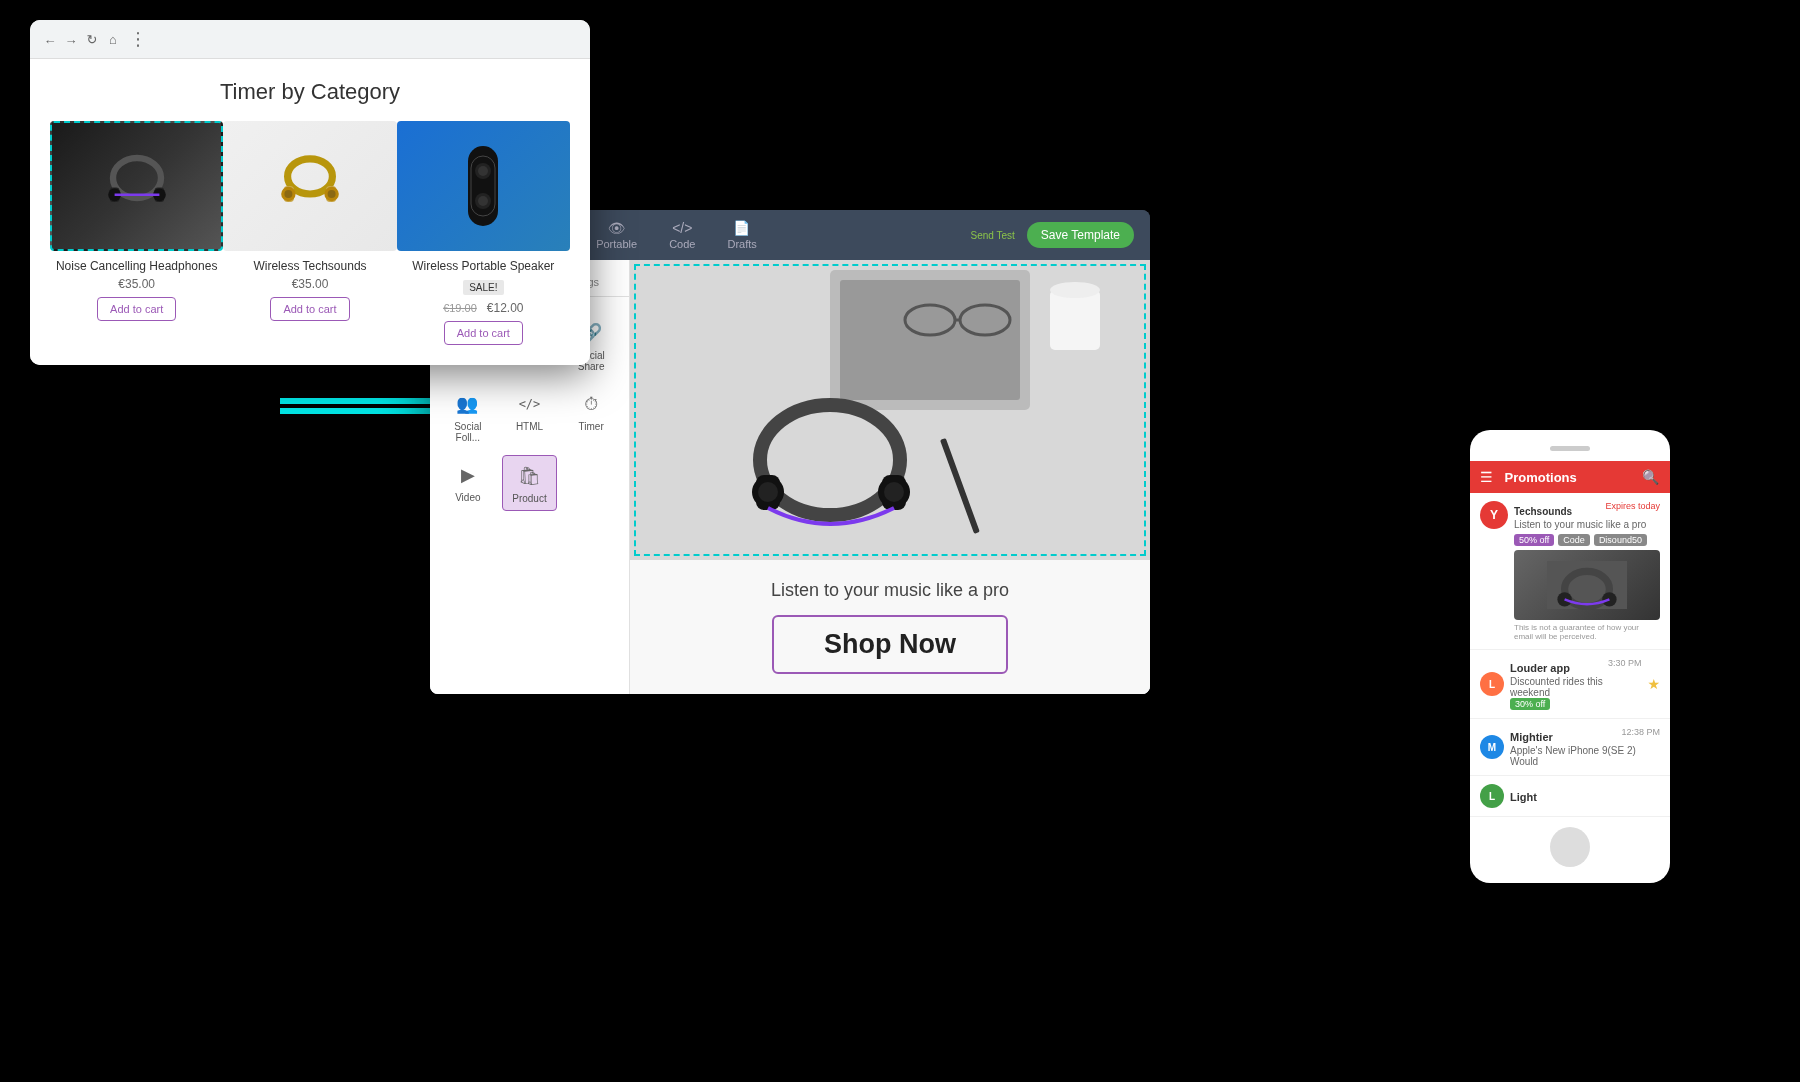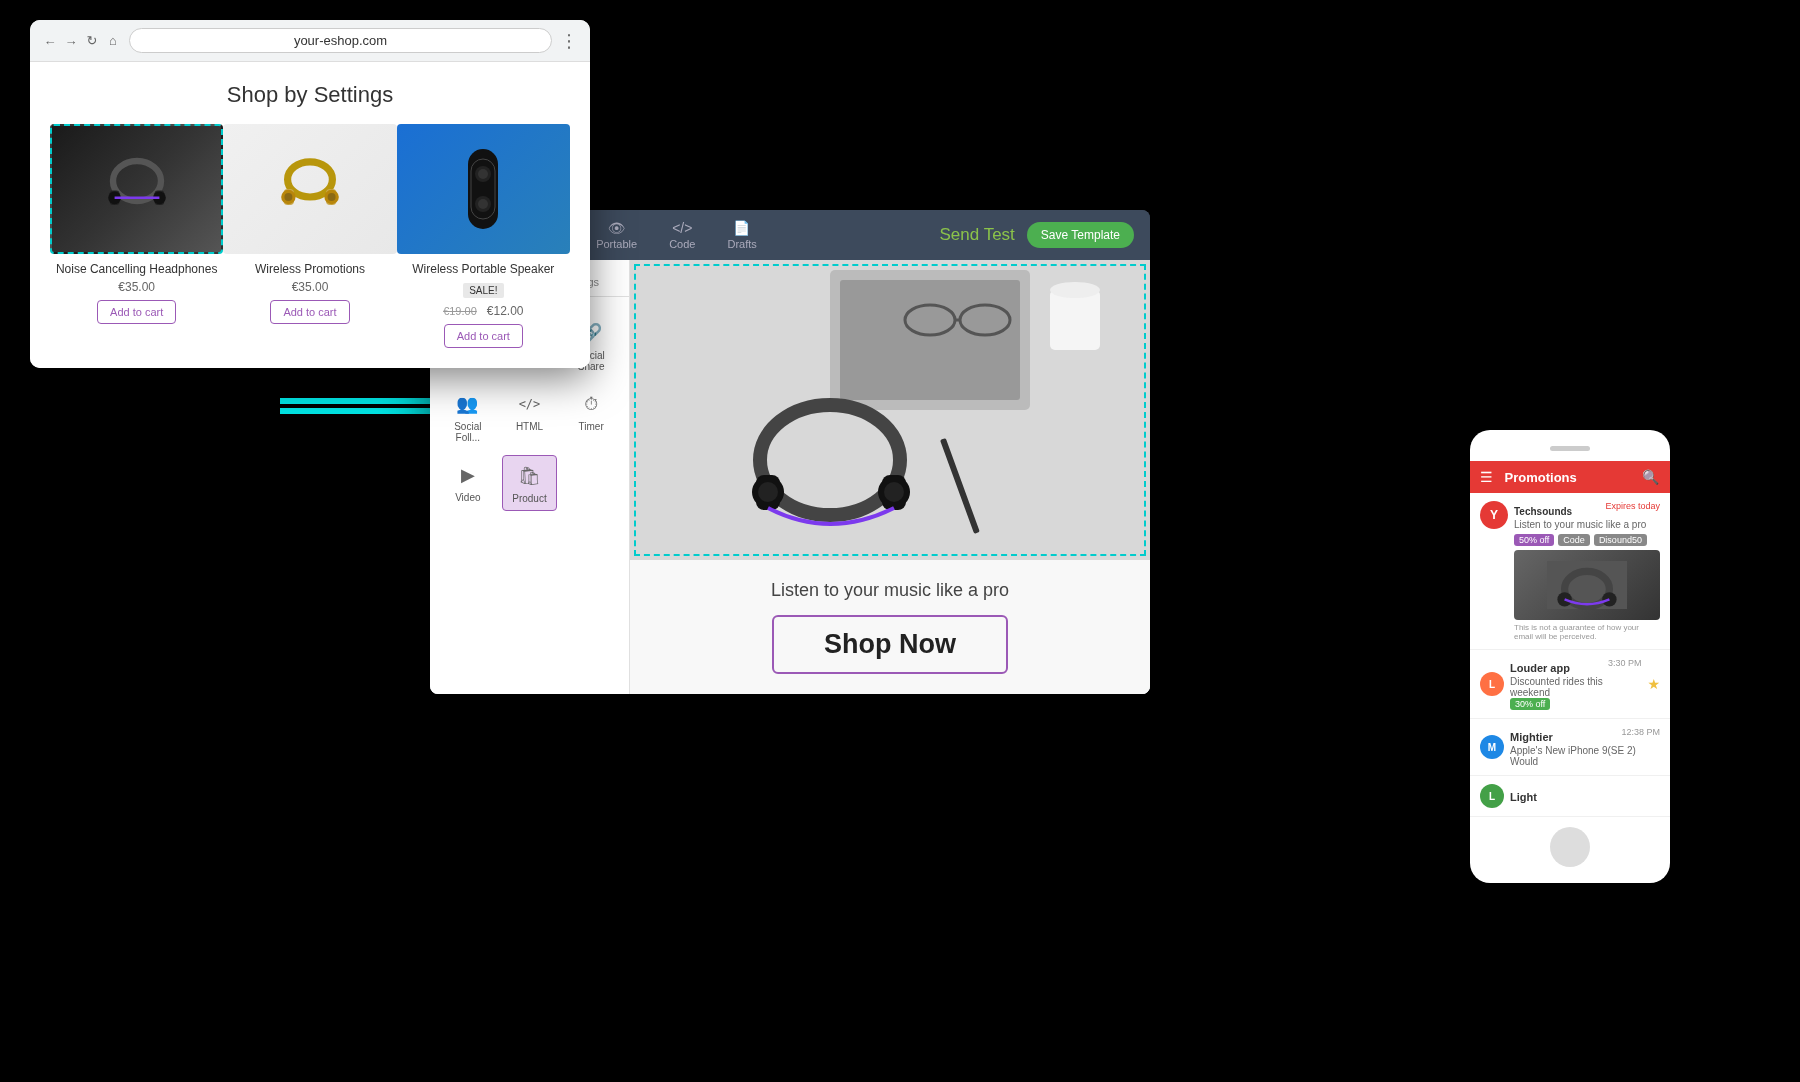--- a/index.html
+++ b/index.html
@@ -185,21 +185,21 @@
       color: #fff;
     }
     .toolbar-tab-icon {
       font-size: 14px;
     }
     .toolbar-spacer { flex: 1; }
     .btn-send-test {
       background: none;
       border: none;
       color: #8bc34a;
-      font-size: 17px;
+      font-size: 10px;
       cursor: pointer;
       margin-right: 8px;
     }
     .btn-save-template {
       background: #4caf50;
       color: #fff;
       border: none;
       padding: 6px 14px;
       border-radius: 13px;
       font-size: 12px;
@@ -456,25 +456,24 @@
 <div class="cyan-line-h" style="top:398px; left:280px; width:200px; top:408px;"></div>
 
 <div class="browser-window">
   <div class="browser-toolbar">
     <div class="browser-dots">
       <span class="browser-nav-btn">←</span>
       <span class="browser-nav-btn">→</span>
       <span class="browser-nav-btn">↻</span>
       <span class="browser-nav-btn">⌂</span>
     </div>
-    <div class="browser-address">your-eshop.com</div>
     <span class="browser-menu">⋮</span>
   </div>
   <div class="browser-content">
-    <h2 class="shop-title">Shop by Settings</h2>
+    <h2 class="shop-title">Timer by Category</h2>
     <div class="products-grid">
 
       <div class="product-card">
         <div class="product-img product-img-headphones-black">
           <svg width="80" height="80" viewBox="0 0 100 80">
             <ellipse cx="50" cy="30" rx="30" ry="25" fill="none" stroke="#555" stroke-width="8"></ellipse>
             <rect x="16" y="42" width="12" height="18" rx="4" fill="#222"></rect>
             <rect x="72" y="42" width="12" height="18" rx="4" fill="#222"></rect>
             <circle cx="22" cy="51" r="8" fill="#111"></circle>
             <circle cx="78" cy="51" r="8" fill="#111"></circle>
@@ -491,21 +490,21 @@
           <svg width="80" height="80" viewBox="0 0 100 80">
             <ellipse cx="50" cy="28" rx="28" ry="22" fill="none" stroke="#b8960c" stroke-width="9"></ellipse>
             <rect x="17" y="40" width="13" height="20" rx="5" fill="#c9a84c"></rect>
             <rect x="70" y="40" width="13" height="20" rx="5" fill="#c9a84c"></rect>
             <circle cx="23" cy="50" r="9" fill="#b8860b"></circle>
             <circle cx="77" cy="50" r="9" fill="#b8860b"></circle>
             <circle cx="23" cy="50" r="5" fill="#8b6914"></circle>
             <circle cx="77" cy="50" r="5" fill="#8b6914"></circle>
           </svg>
         </div>
-        <div class="product-name">Wireless Promotions</div>
+        <div class="product-name">Wireless Techsounds</div>
         <div class="product-price">€35.00</div>
         <button class="add-to-cart-btn">Add to cart</button>
       </div>
 
       <div class="product-card">
         <div class="product-img product-img-speaker">
           <svg width="50" height="90" viewBox="0 0 50 90">
             <rect x="10" y="5" width="30" height="80" rx="15" fill="#111"></rect>
             <circle cx="25" cy="30" r="8" fill="#222"></circle>
             <circle cx="25" cy="30" r="5" fill="#333"></circle>

